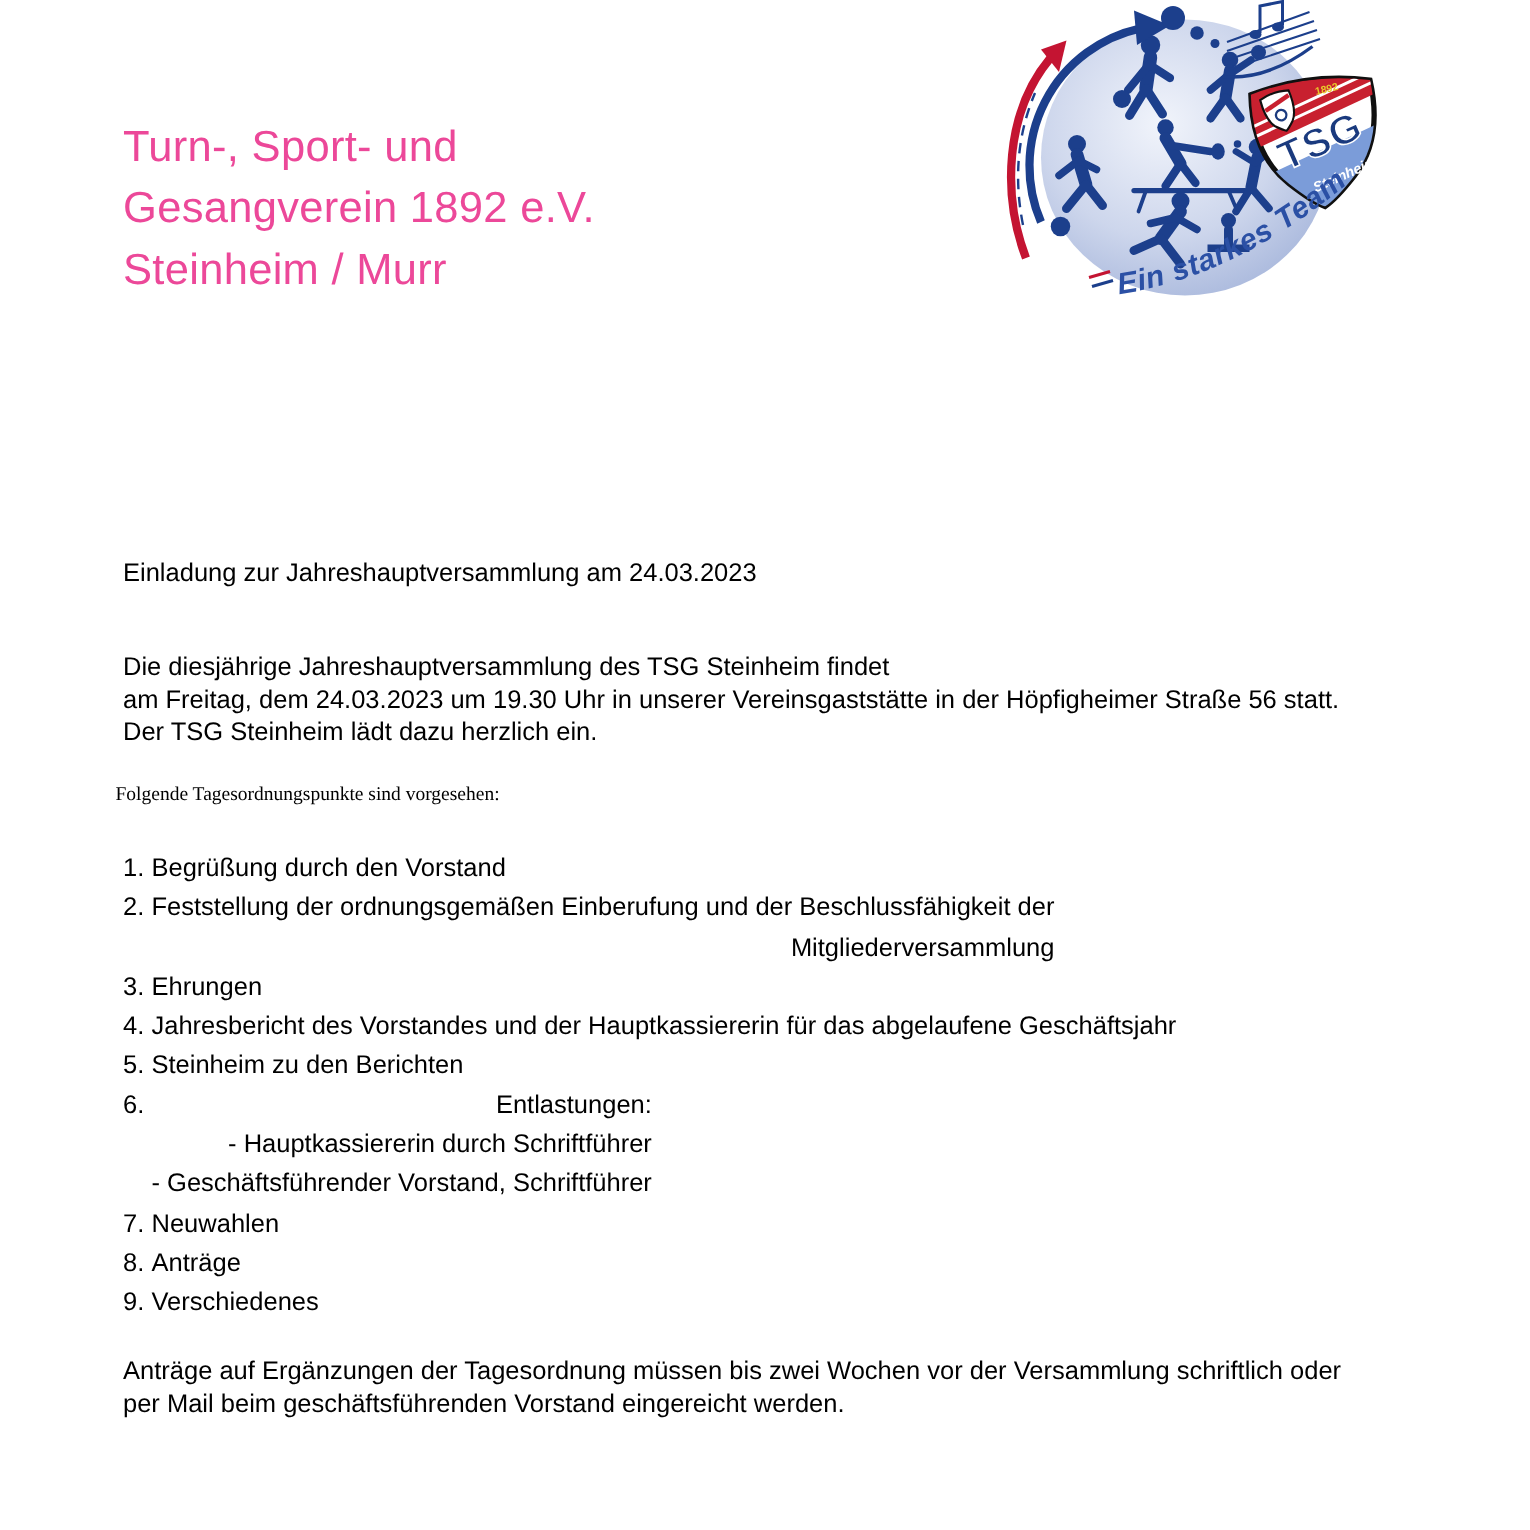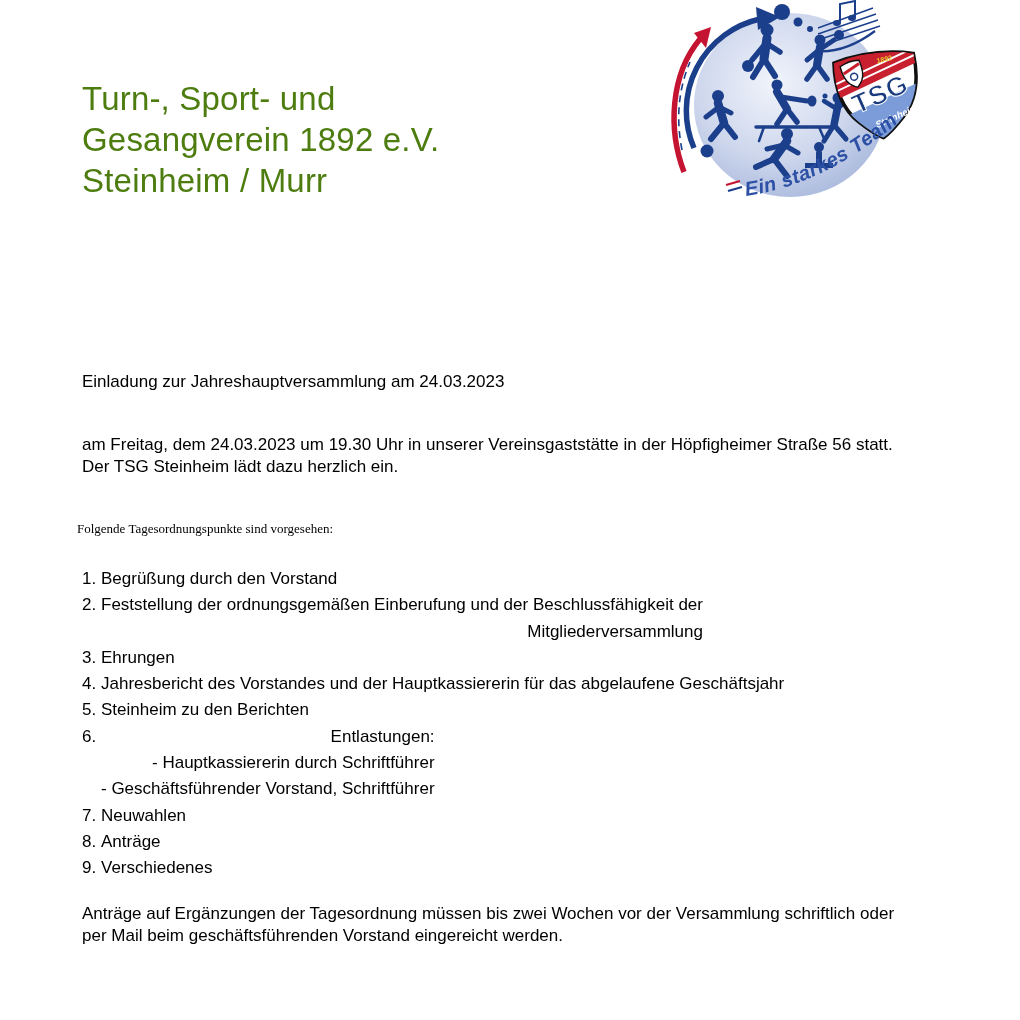--- a/index.html
+++ b/index.html
@@ -2,21 +2,21 @@
 <html><head>
 <meta charset="utf-8">
 <style>
   html,body{margin:0;padding:0;}
   body{
     width:1020px;height:1020px;background:#ffffff;position:relative;overflow:hidden;
     font-family:"Liberation Sans", sans-serif;color:#000;
   }
   .org-heading{
     position:absolute;left:82px;top:78px;
-    font-size:33px;line-height:41px;color:#4d7c0f;letter-spacing:.2px;
+    font-size:29px;line-height:41px;color:#ec4899;letter-spacing:.2px;
   }
   .logo-wrap{position:absolute;left:668px;top:0;width:256px;height:212px;}
   .subject{position:absolute;left:82px;top:372px;font-size:17px;}
   .intro{position:absolute;left:82px;top:434px;font-size:17px;}
   .tline{line-height:21.5px;white-space:pre;}
   .agenda-heading{position:absolute;left:77px;top:521px;font-size:13px;font-family:Liberation Serif, serif;}
   .agenda{position:absolute;left:82px;top:566px;font-size:17px;}
   .agenda-item{display:flex;}
   .agenda-num{width:19px;line-height:26.3px;flex:none;}
   .aline{line-height:26.3px;white-space:pre;text-align:right;}
@@ -157,20 +157,21 @@
     <path id="sloganPath" d="M 78 196 Q 152 186 226 126" fill="none" stroke="none"></path>
     <text font-family="Liberation Sans, sans-serif" font-size="20" font-weight="bold" font-style="italic" fill="#2b50a5" letter-spacing="0.5">
       <textPath href="#sloganPath">Ein starkes Team</textPath>
     </text>
   </svg>
 </div>
 
 <div class="subject">Einladung zur Jahreshauptversammlung am 24.03.2023</div>
 
 <div class="intro">
+    <div class="tline">Die diesjährige Jahreshauptversammlung des TSG Steinheim findet</div>
     <div class="tline">am Freitag, dem 24.03.2023 um 19.30 Uhr in unserer Vereinsgaststätte in der Höpfigheimer Straße 56 statt.</div>
     <div class="tline">Der TSG Steinheim lädt dazu herzlich ein.</div>
   </div>
 
 <div class="agenda-heading">Folgende Tagesordnungspunkte sind vorgesehen:</div>
 
 <div class="agenda">
 
     <div class="agenda-item">
       <div class="agenda-num">1.</div>

